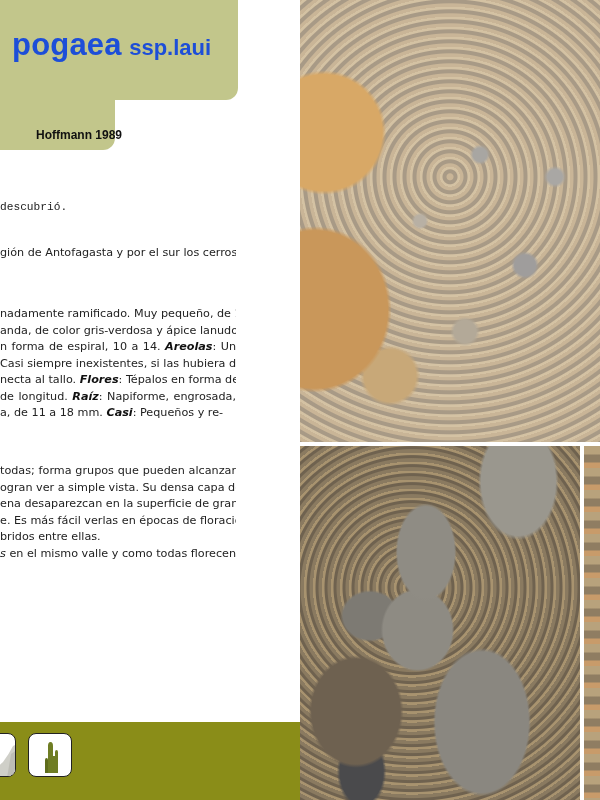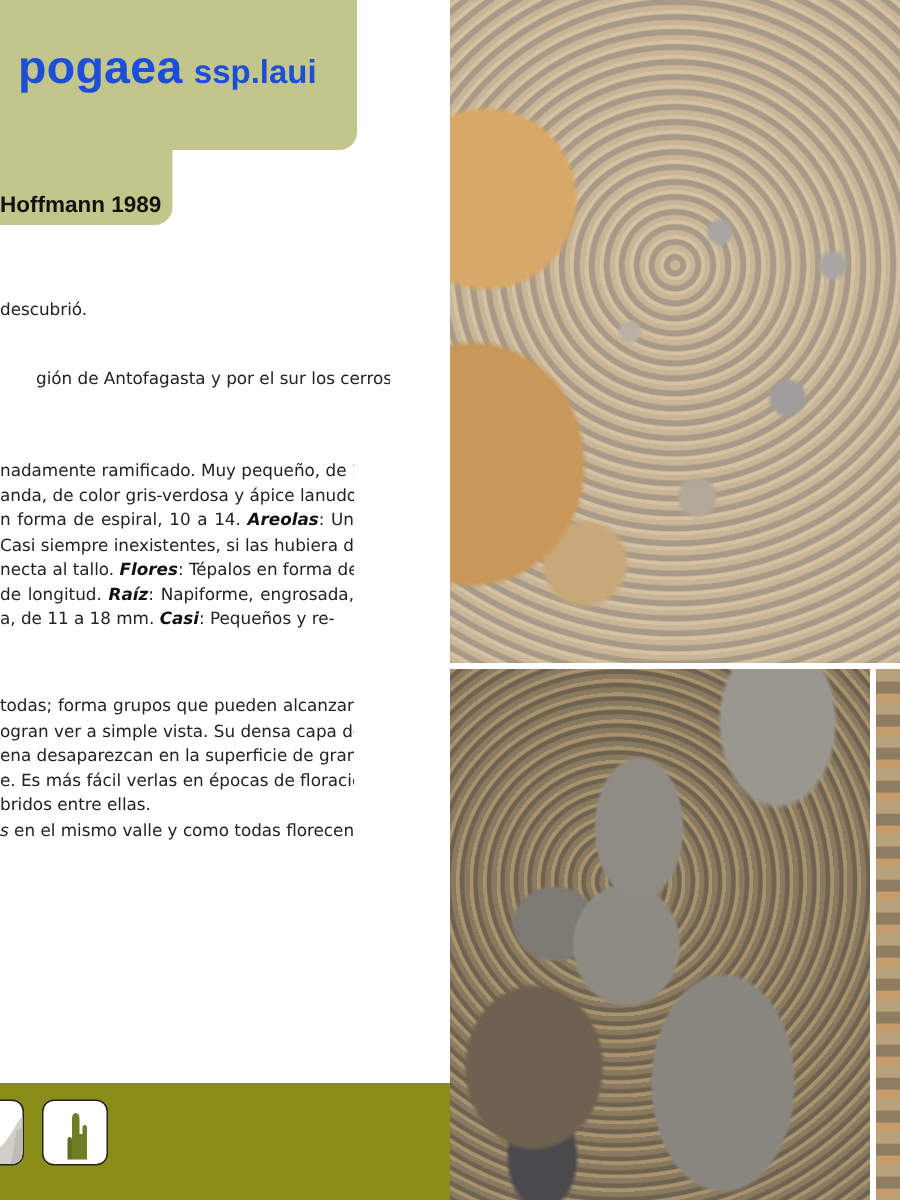--- a/index.html
+++ b/index.html
@@ -20,21 +20,21 @@
   .title {
     position:absolute; left:12px; top:27px; white-space:nowrap;
     font-family:"Liberation Sans", sans-serif; font-weight:bold;
     color:#1d4ed8;
   }
   .title .genus { font-size:31px; letter-spacing:0.2px; }
   .title .ssp { font-size:22px; margin-left:3px; }
   .author {
     position:absolute; left:0; top:128px; white-space:nowrap;
     font-family:"Liberation Sans", sans-serif; font-weight:bold;
-    font-size:15px; color:#111;
+    font-size:12px; color:#111;padding-left:36px;
   }
   .text {
     position:absolute; left:0; width:236px;
     font-family:"DejaVu Sans", sans-serif; font-size:11.2px;
     line-height:16.5px; color:#222; white-space:nowrap; overflow:hidden;
   }
   .text .line { display:block; text-align:justify; text-align-last:justify; height:16.5px; }
   .text .line.last { text-align-last:left; }
   .text b { font-weight:bold; color:#111;font-style:italic; }
   .text i { font-style:italic; }
@@ -90,25 +90,25 @@
 
 <div class="title-box"></div>
 <div class="author-tab"></div>
 
 <div class="title">
   <span class="genus">pogaea</span>
   <span class="ssp">ssp.laui</span>
 </div>
 <div class="author">Hoffmann 1989</div>
 
-<div class="text" style="top:199px;">
+<div class="text" style="top:199px;font-family:Liberation Mono, monospace;">
   <span class="line last">descubrió.</span>
 </div>
 
-<div class="text" style="top:245px;margin-left:24px;">
+<div class="text" style="top:245px;">
   <span class="line">gión de Antofagasta y por el sur los cerros</span>
 </div>
 
 <div class="text" style="top:306px;" id="desc">
     <span class="line"><span>nadamente ramificado. Muy pequeño, de 1</span></span>
     <span class="line"><span>anda, de color gris-verdosa y ápice lanudo.</span></span>
     <span class="line"><span>n forma de espiral, 10 a 14. </span><b>Areolas</b><span>: Un</span></span>
     <span class="line"><span> Casi siempre inexistentes, si las hubiera de</span></span>
     <span class="line"><span>necta al tallo. </span><b>Flores</b><span>: Tépalos en forma de</span></span>
     <span class="line"><span>de longitud. </span><b>Raíz</b><span>: Napiforme, engrosada,</span></span>

